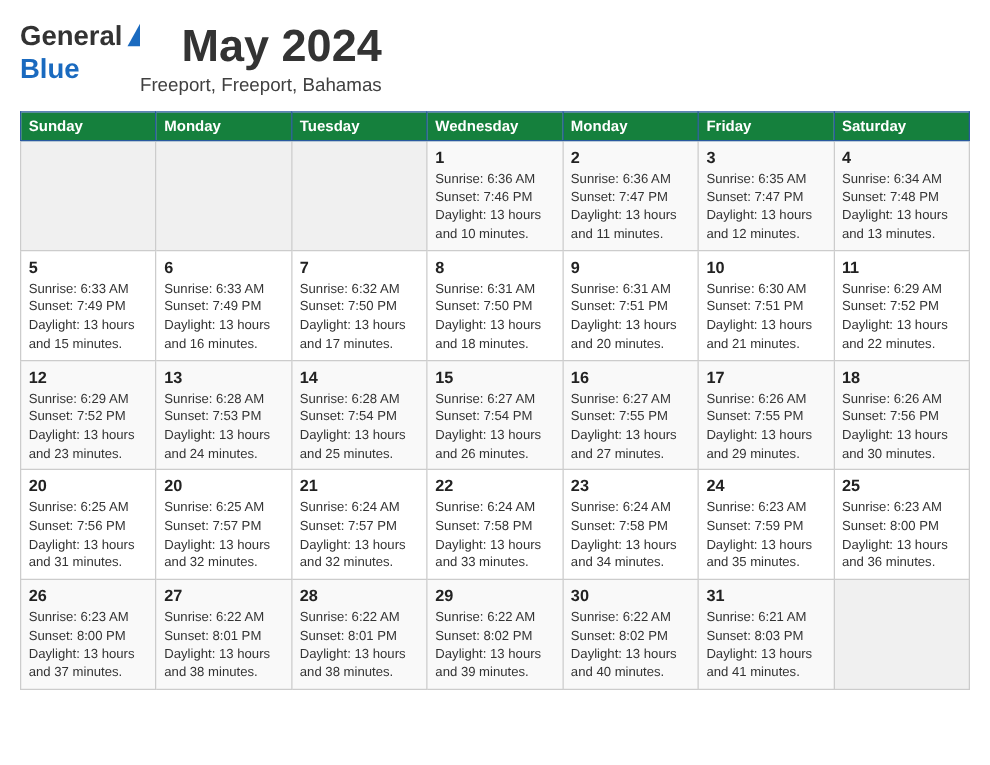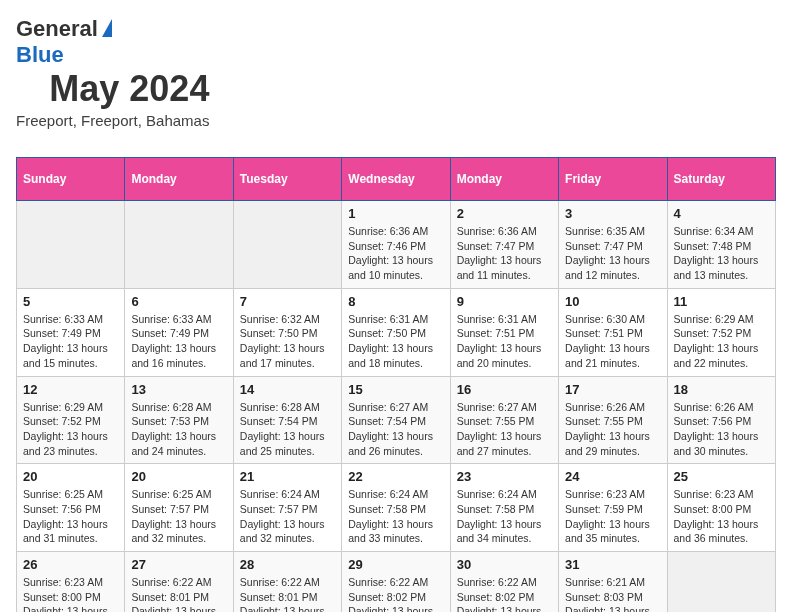--- a/index.html
+++ b/index.html
@@ -5,24 +5,23 @@
     * { box-sizing: border-box; margin: 0; padding: 0; }
     body {
       font-family: Arial, sans-serif;
       background: #fff;
       width: 792px;
       min-height: 612px;
       padding: 16px;
     }
     .header {
       display: flex;
-      justify-content: space-between;
+      justify-content: flex-start;
       align-items: flex-start;
-      margin-bottom: 28px;
-      flex-direction: column;
+      margin-bottom: 12px;
     }
     .logo {
       display: flex;
       flex-direction: column;
       align-items: flex-start;
     }
     .logo-text {
       display: flex;
       align-items: center;
       gap: 2px;
@@ -57,24 +56,24 @@
       font-size: 15px;
       color: #404040;
       margin-top: 2px;
     }
     .calendar {
       width: 100%;
       border-collapse: collapse;
       font-size: 11px;
     }
     .calendar thead tr th {
-      background: #ec4899;
+      background: #15803d;
       color: #fff;
       font-weight: bold;
-      padding: 14px 6px;
+      padding: 4px 6px;
       text-align: left;
       border: 1px solid #2a5a9f;
       font-size: 12px;
       margin-top: 24px;
     }
     .calendar tbody tr td {
       border: 1px solid #ccc;
       padding: 5px 6px;
       vertical-align: top;
       width: 108px;

